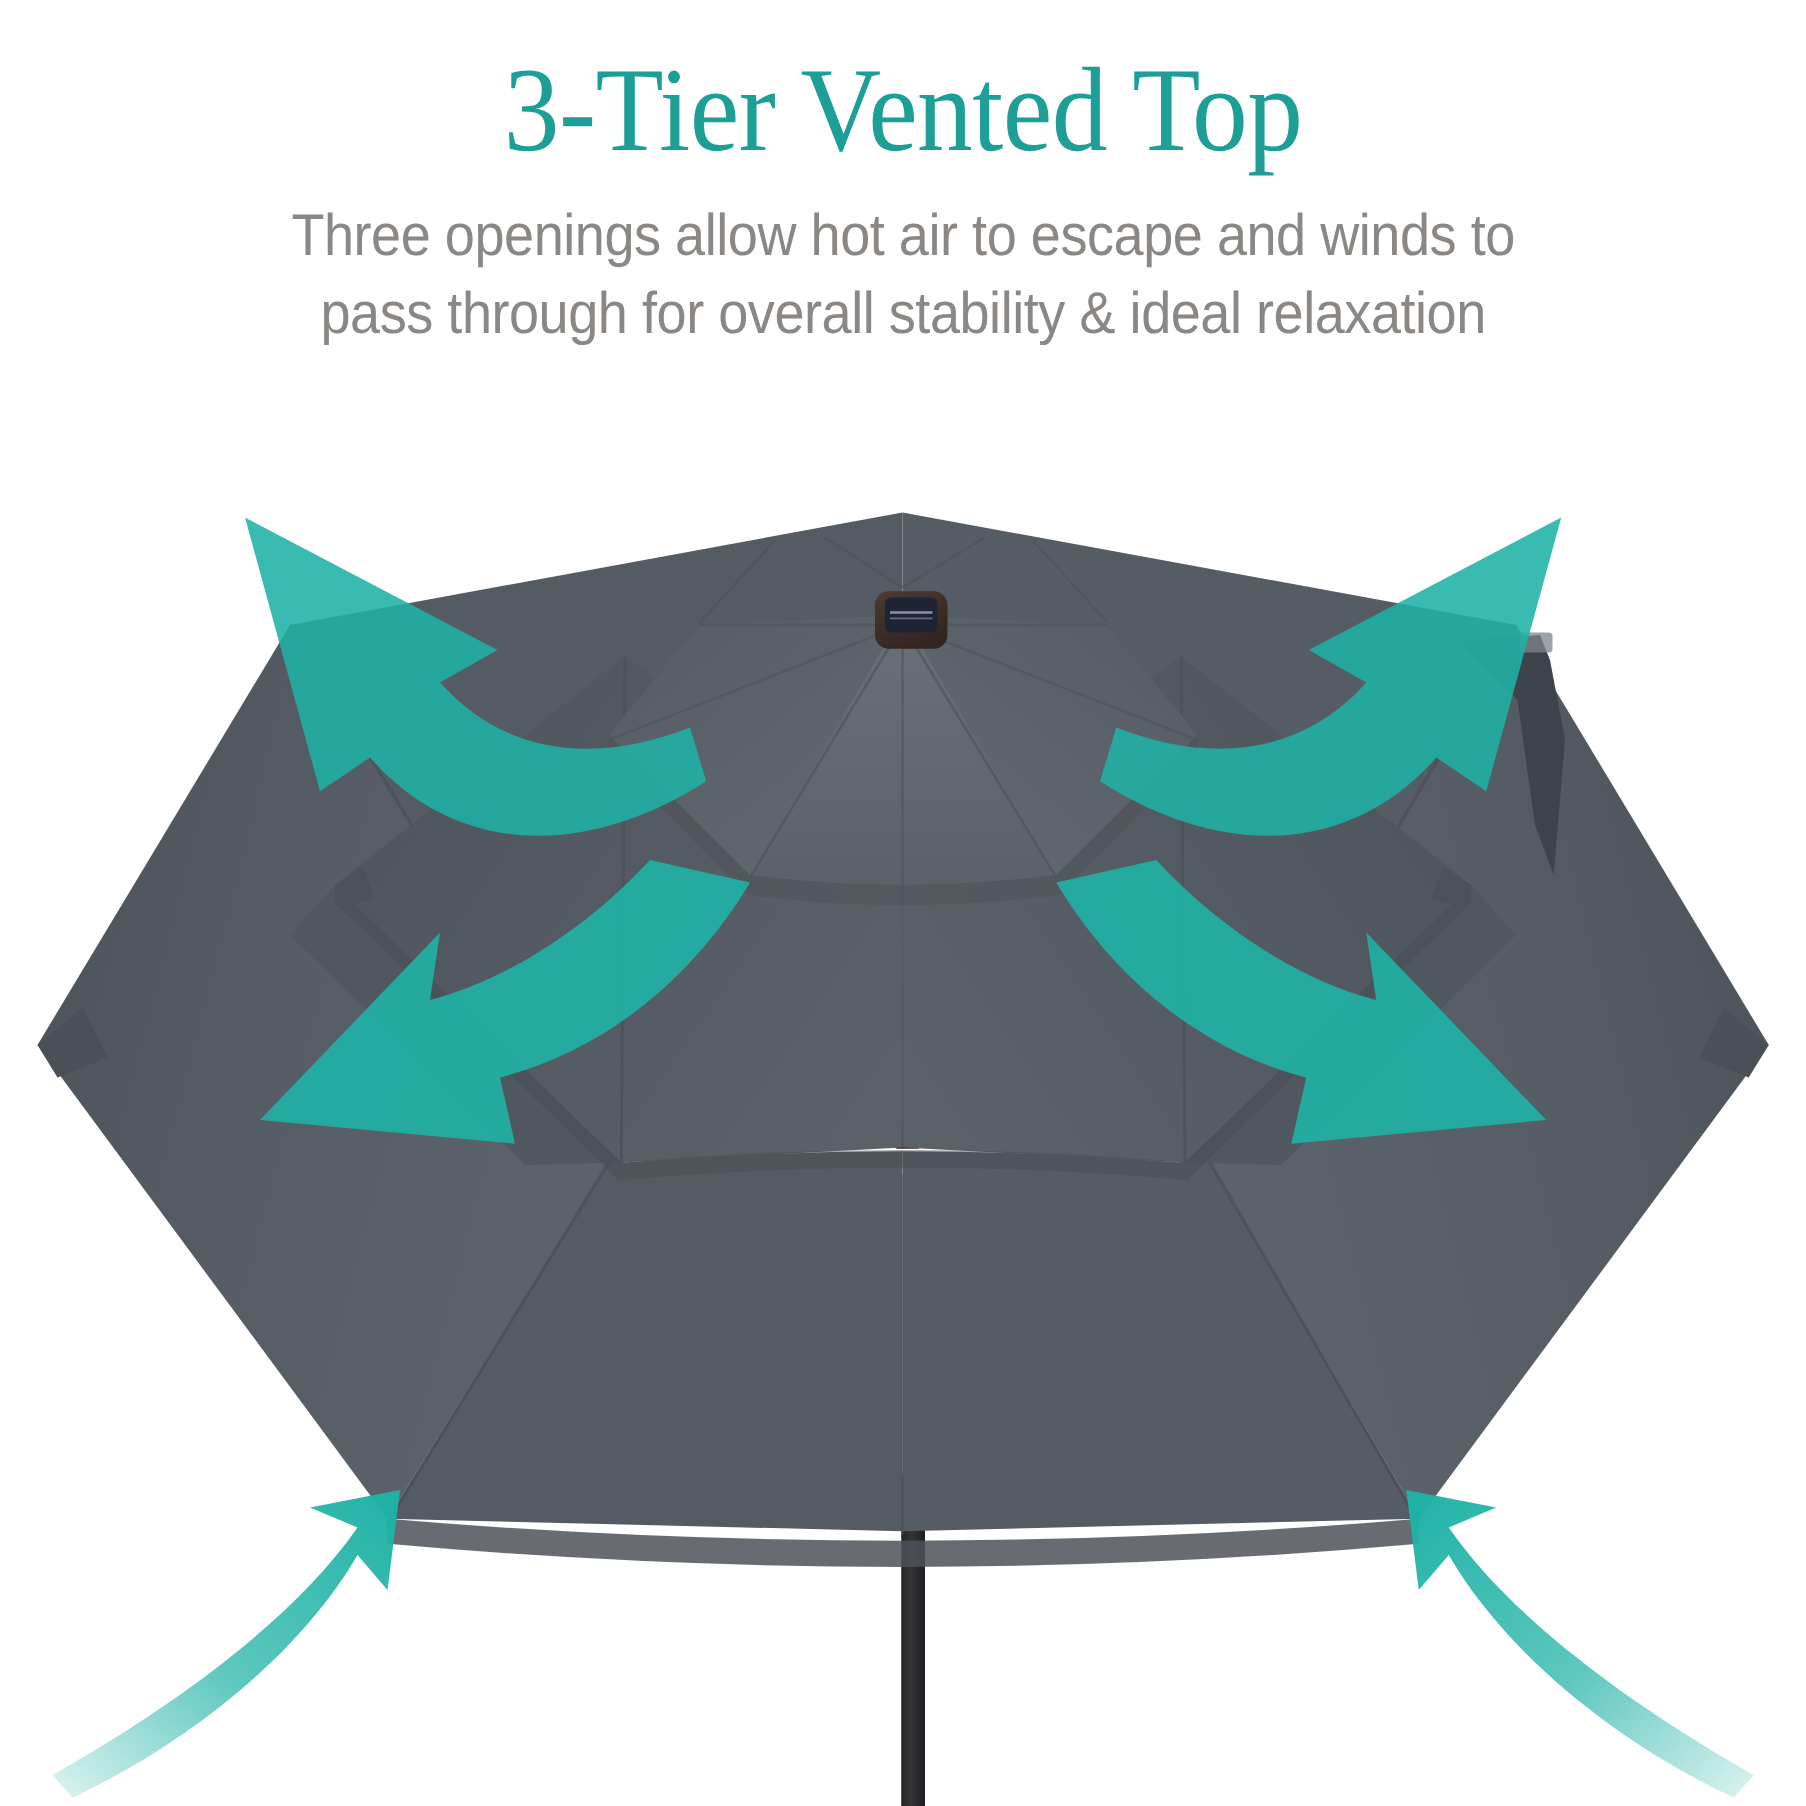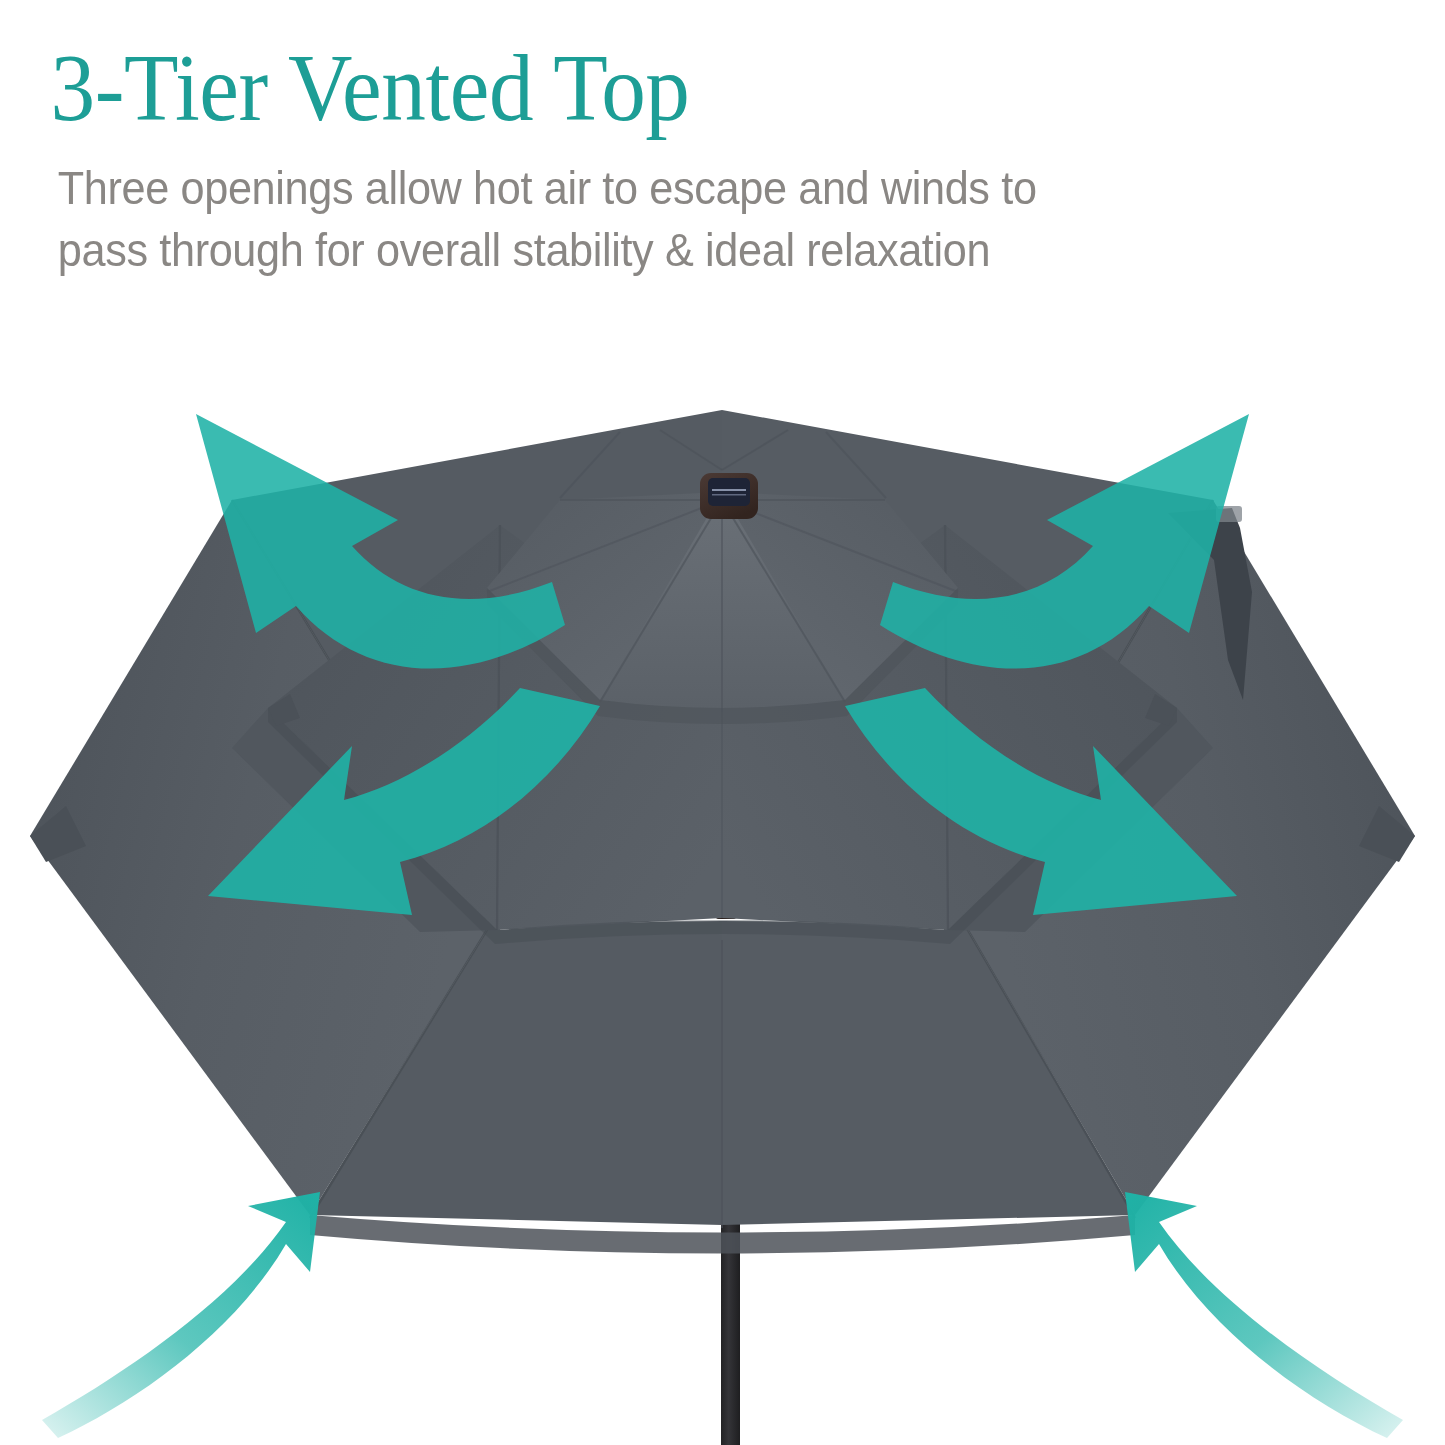--- a/index.html
+++ b/index.html
@@ -15,20 +15,21 @@
     overflow: hidden;
     font-family: "Liberation Sans", sans-serif;
   }
 
   
   #header {
     position: absolute;
     top: 0;
     left: 0;
     width: 1445px;
+    text-align: center;
   }
   #title {
     margin: 0;
     padding-top: 38px;
     font-family: "Liberation Serif", "DejaVu Serif", serif;
     font-size: 96px;
     font-weight: 400;
     line-height: 1.05;
     color: #1D9E96;
     letter-spacing: -0.5px;

